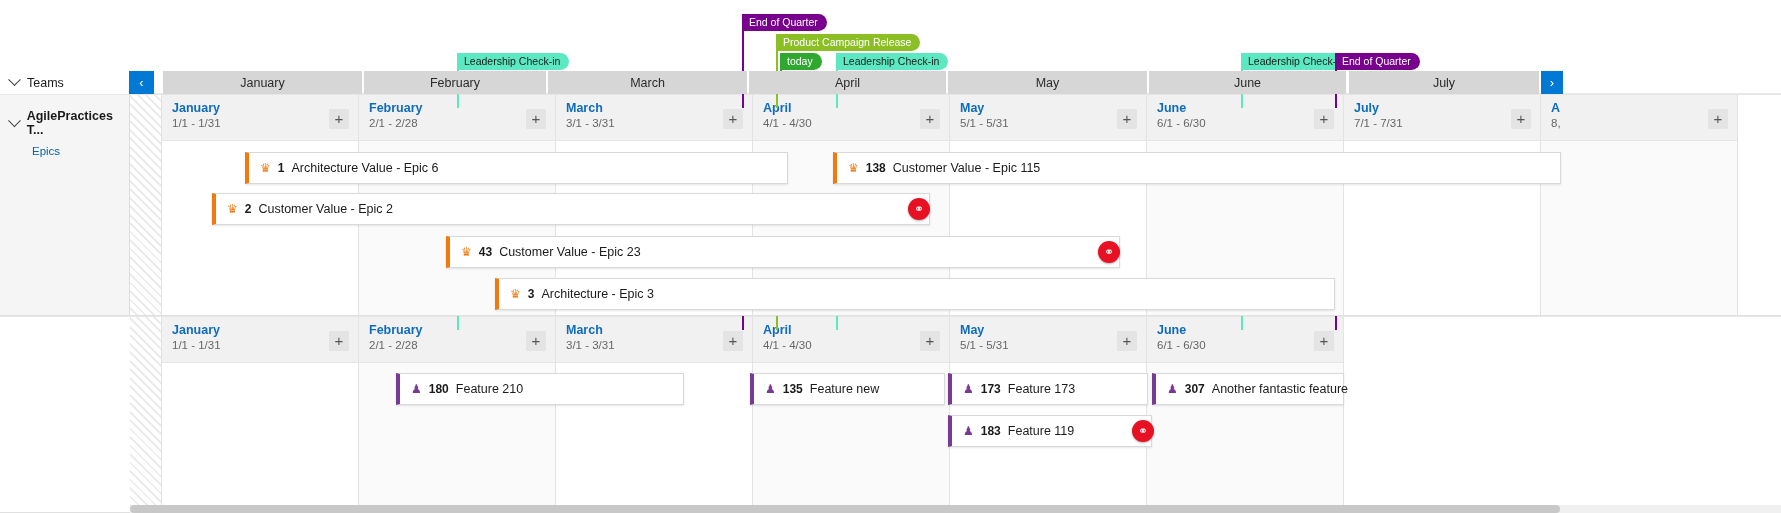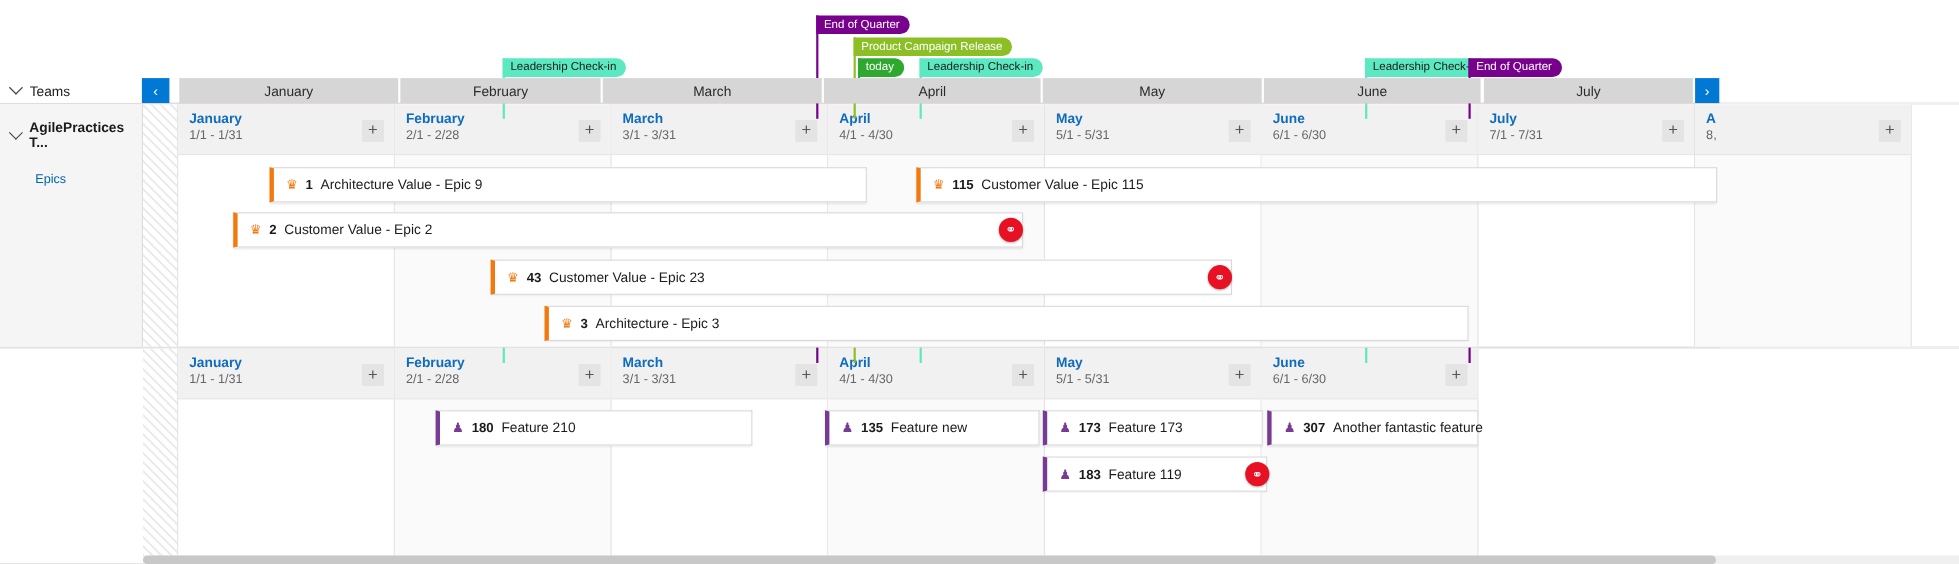--- a/index.html
+++ b/index.html
@@ -39,21 +39,21 @@
 
   
   .body { position: absolute; left: 0; top: 94px; width: 1564px; height: 419px; background: #7f1d1d; text-decoration: underline; }
 
   .team-row { position: absolute; left: 0; width: 1781px; background: #fff;
               border-top: 1px solid #e6e6e6; border-bottom: 1px solid #e0e0e0; }
   .team-label { position: absolute; left: 0; top: 0; width: 130px; height: 100%;
                 background: #f5f5f5; border-right: 1px solid #ddd; padding: 14px 0 0 10px; }
   .team-name { font-size: 12.5px; font-weight: bold; color: #1b1b1b; display: flex;
                align-items: center; gap: 8px; }
-  .team-sub { font-size: 11.5px; color: #0366a8; margin-left: 22px; margin-top: 20px; cursor: pointer; }
+  .team-sub { font-size: 11.5px; color: #0366a8; margin-left: 22px; margin-top: 8px; cursor: pointer; }
 
   .hatch { position: absolute; left: 130px; top: 0; width: 32px; height: 100%;
            background: repeating-linear-gradient(45deg,#fff,#fff 4px,#ececec 4px,#ececec 6px);
            border-right: 1px solid #e3e3e3; }
 
   .lane { position: absolute; top: 0; height: 100%; border-right: 1px solid #e3e3e3; }
   .lane.alt { background: #fafafa; }
   .lane-head { position: absolute; left: 0; top: 0; width: 100%; height: 46px;
                background: #f1f1f1; border-bottom: 1px solid #e6e6e6; }
   .lane-month { position: absolute; left: 10px; top: 6px; font-size: 12.5px;
@@ -203,25 +203,25 @@
         <div class="lane alt" style="left: 1541px; width: 197px;">
           <div class="lane-head">
             <div class="lane-month">A</div>
             <div class="lane-dates">8,</div>
             <div class="lane-add">+</div>
           </div>
         </div>
         <div class="card epic" style="left: 245px; top: 57px; width: 543px; height: 32px;">
           <span class="ic">♛</span>
           <span class="id">1</span>
-          <span class="ttl">Architecture Value - Epic 9</span>
+          <span class="ttl">Architecture Value - Epic 6</span>
         </div>
         <div class="card epic" style="left: 833px; top: 57px; width: 728px; height: 32px;">
           <span class="ic">♛</span>
-          <span class="id">115</span>
+          <span class="id">138</span>
           <span class="ttl">Customer Value - Epic 115</span>
         </div>
         <div class="card epic" style="left: 212px; top: 98px; width: 718px; height: 32px;">
           <span class="ic">♛</span>
           <span class="id">2</span>
           <span class="ttl">Customer Value - Epic 2</span>
         </div>
         <div class="dep-badge" style="left: 908px; top: 103px;">
           <span>⚭</span>
         </div>

